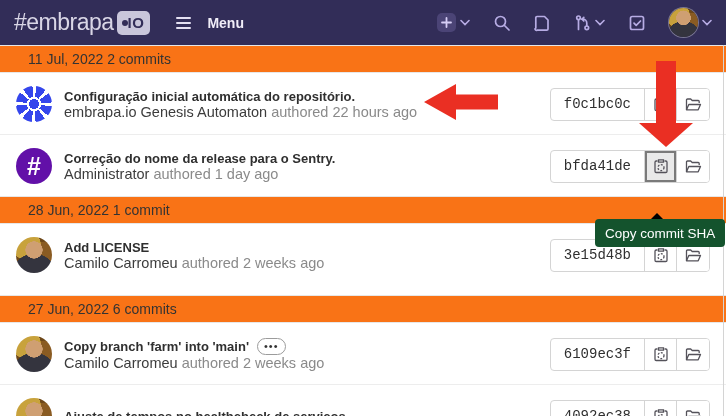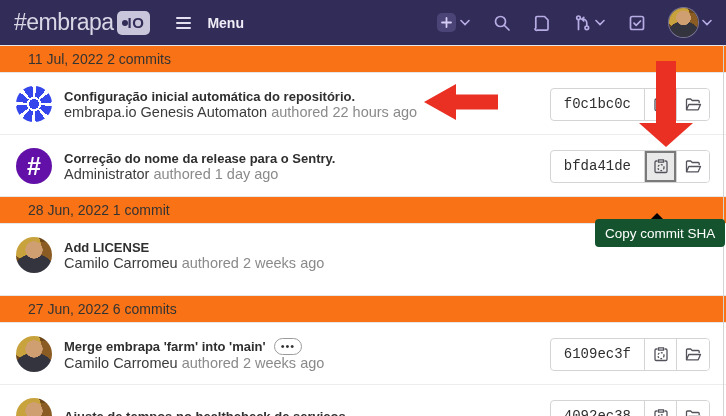--- a/index.html
+++ b/index.html
@@ -259,33 +259,49 @@
     <div class="av av-photo"></div>
     <div class="cmid">
       <div class="ctitle-line">
         <span class="ctitle">Add LICENSE</span>
       </div>
       <div class="cmeta">
         <span class="cauthor">Camilo Carromeu</span>
         <span>authored 2 weeks ago</span>
       </div>
     </div>
+    <div class="shagroup">
+      <span class="sha-cell">3e15d48b</span>
+      <button class="ibtn copy">
+        <svg width="16" height="16" viewBox="0 0 16 16" fill="none" stroke="#54525a" stroke-width="1.3">
+            <path d="M5.5 1.8h5v2.4h-5z"></path>
+            <path d="M4.5 3H3.2A1.2 1.2 0 0 0 2 4.2v9.1a1.2 1.2 0 0 0 1.2 1.2h9.6a1.2 1.2 0 0 0 1.2-1.2V4.2A1.2 1.2 0 0 0 12.8 3h-1.3"></path>
+            <circle cx="8" cy="9.6" r="3" stroke-dasharray="1.9 1.5"></circle>
+          </svg>
+      </button>
+      <button class="ibtn folder">
+        <svg width="17" height="15" viewBox="0 0 17 15" fill="none" stroke="#54525a" stroke-width="1.3" stroke-linejoin="round">
+            <path d="M1.5 12.8V3a1 1 0 0 1 1-1h3.2L7.2 3.5h6a1 1 0 0 1 1 1V6"></path>
+            <path d="M1.5 12.8l2.3-5.3h11.7l-2.3 5.3z"></path>
+          </svg>
+      </button>
+    </div>
   </div>
 
   <div class="spacer"></div>
 
   <div class="dhead">
       <span>27 Jun, 2022 6 commits</span>
     </div>
 
   <div class="crow bline">
     <div class="av av-photo"></div>
     <div class="cmid">
       <div class="ctitle-line">
-        <span class="ctitle">Merge embrapa 'farm' into 'main'</span>
+        <span class="ctitle">Copy branch 'farm' into 'main'</span>
         <span class="ellipsis-btn">•••</span>
       </div>
       <div class="cmeta">
         <span class="cauthor"></span><span class="cauthor">Camilo Carromeu</span>
         <span>authored 2 weeks ago</span>
       </div>
     </div>
     <div class="shagroup">
       <span class="sha-cell">6109ec3f</span>
       <button class="ibtn copy">

